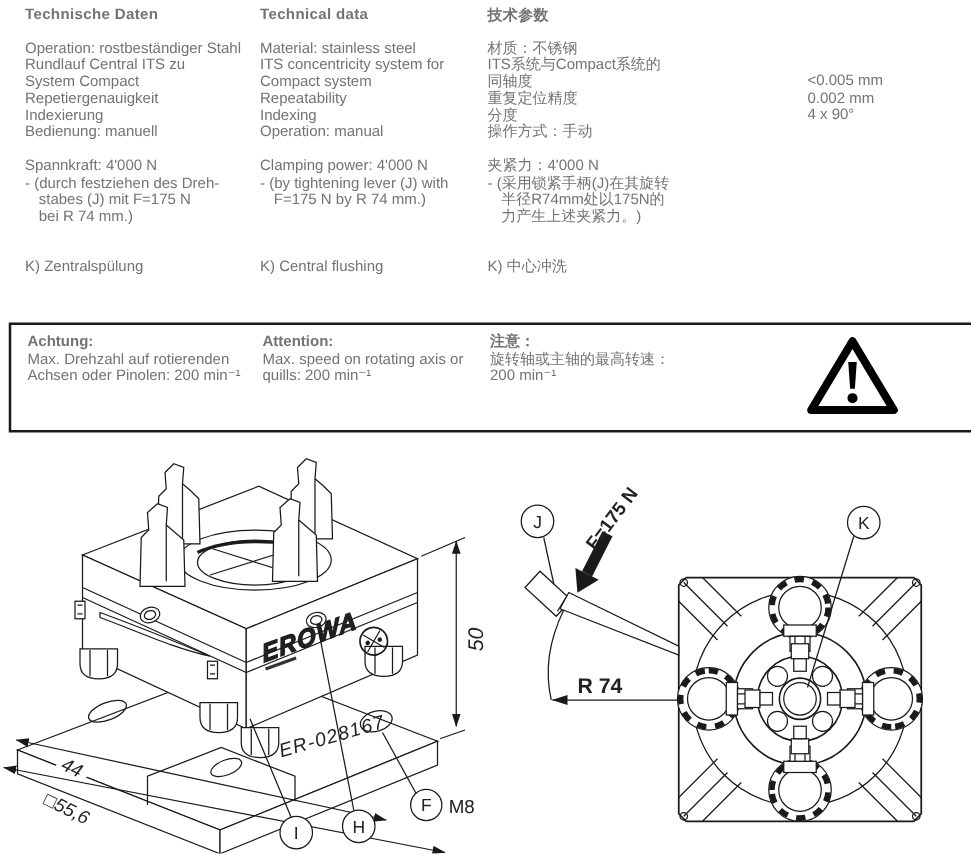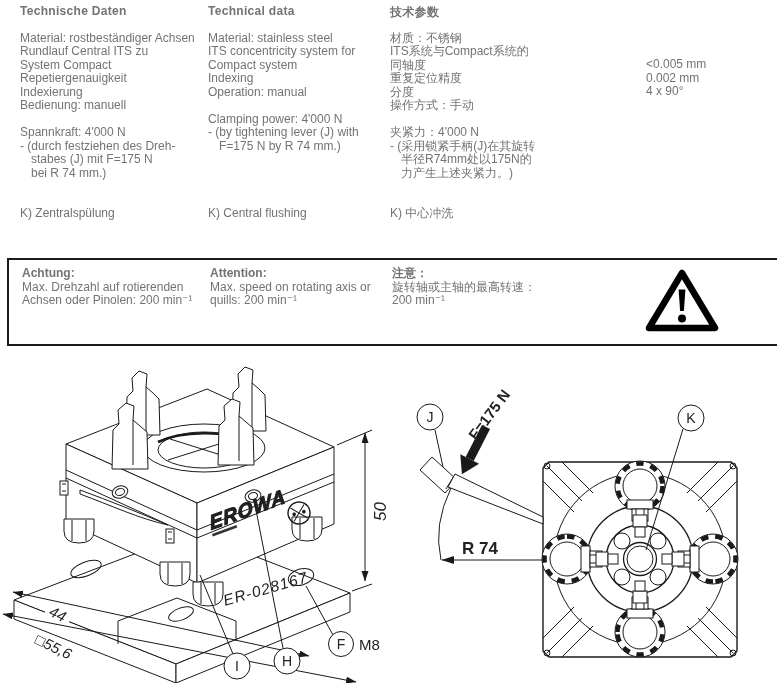--- a/index.html
+++ b/index.html
@@ -22,40 +22,41 @@
   .dimtxt{font-style:italic;}
 </style>
 </head>
 <body>
 
 <div id="page">
 
   <div class="col" style="left:20px">
     <div class="ttl">Technische Daten</div>
     <div class="gap"></div>
-    <div class="ln">Material: rostbeständiger Achsen</div>
+    <div class="ln">Operation: rostbeständiger Stahl</div>
     <div class="ln">Rundlauf Central ITS zu</div>
     <div class="ln">System Compact</div>
     <div class="ln">Repetiergenauigkeit</div>
     <div class="ln">Indexierung</div>
     <div class="ln">Bedienung: manuell</div>
     <div class="gap"></div>
     <div class="ln">Spannkraft: 4'000 N</div>
     <div class="ln">- (durch festziehen des Dreh-</div>
     <div class="ln ind">stabes (J) mit F=175 N</div>
     <div class="ln ind">bei R 74 mm.)</div>
     <div class="ln kline">K) Zentralspülung</div>
   </div>
 
   <div class="col" style="left:208px">
     <div class="ttl">Technical data</div>
     <div class="gap"></div>
     <div class="ln">Material: stainless steel</div>
     <div class="ln">ITS concentricity system for</div>
     <div class="ln">Compact system</div>
+    <div class="ln">Repeatability</div>
     <div class="ln">Indexing</div>
     <div class="ln">Operation: manual</div>
     <div class="gap"></div>
     <div class="ln">Clamping power: 4'000 N</div>
     <div class="ln">- (by tightening lever (J) with</div>
     <div class="ln ind">F=175 N by R 74 mm.)</div>
     <div class="ln kline">K) Central flushing</div>
   </div>
 
   <div class="col" style="left:390px;width:260px">

